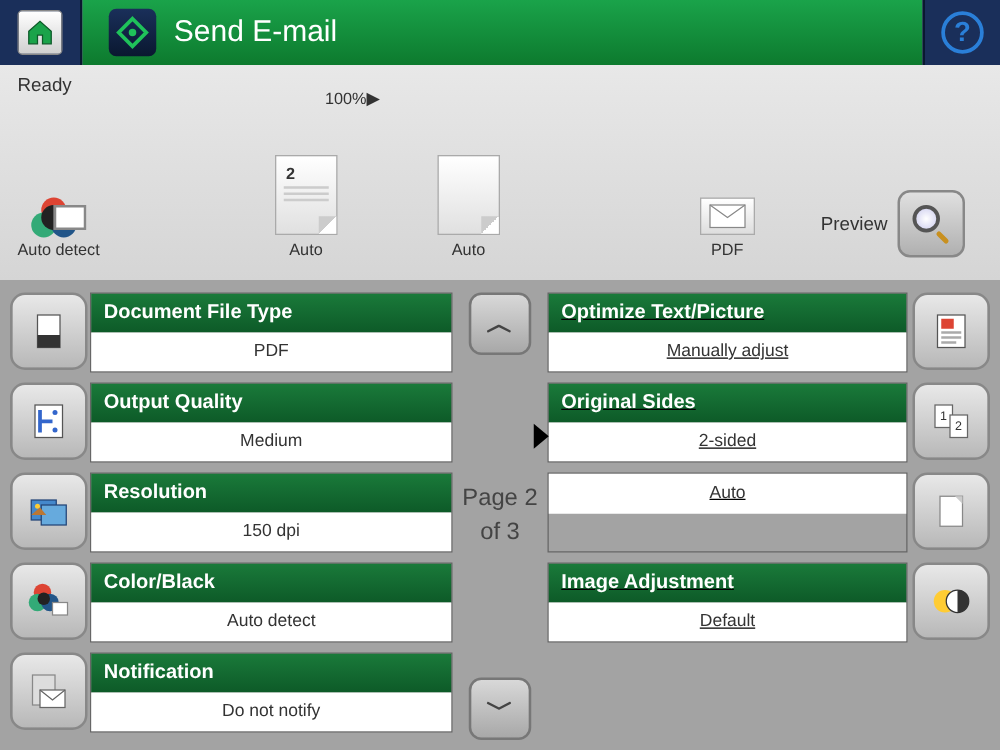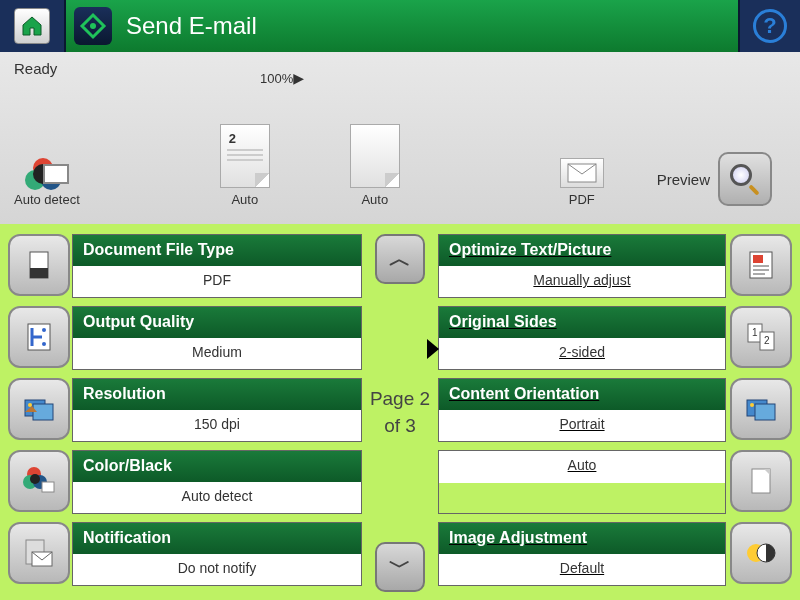--- a/index.html
+++ b/index.html
@@ -1,21 +1,21 @@
 <!DOCTYPE html>
 <html><head>
 <meta charset="utf-8">
 <style>
   * { box-sizing: border-box; margin: 0; padding: 0; }
   body { font-family: Arial, sans-serif; background: #fff; width: 800px; height: 600px; overflow: hidden; }
   
   .header { display: flex; height: 52px; }
   .home-btn { width: 66px; height: 52px; background: #1a2f5a; display: flex; align-items: center; justify-content: center; border-right: 2px solid #0a1830; }
   .home-icon-box { width: 36px; height: 36px; background: linear-gradient(#fff,#d0d0d0); border: 1px solid #888; border-radius: 4px; display: flex; align-items: center; justify-content: center; }
-  .title-bar { flex: 1; background: linear-gradient(#1aa34a,#0d7a2e); display: flex; align-items: center; padding-left: 8px; color: #fff; font-size: 24px; }
+  .title-bar { flex: 1; background: linear-gradient(#1aa34a,#0d7a2e); display: flex; align-items: center; padding-left: 21px; color: #fff; font-size: 24px; }
   .title-icon-box { width: 38px; height: 38px; background: linear-gradient(#1a2f5a,#0a1830); border-radius: 6px; display: flex; align-items: center; justify-content: center; margin-right: 14px; }
   .help-btn { width: 62px; height: 52px; background: #1a2f5a; display: flex; align-items: center; justify-content: center; border-left: 2px solid #0a1830; }
   .help-circle { width: 34px; height: 34px; border: 3px solid #2a7fd8; border-radius: 50%; color: #2a7fd8; font-size: 22px; font-weight: bold; display: flex; align-items: center; justify-content: center; }
   
   .status-area { background: linear-gradient(#e8e8e8,#d5d5d5); height: 172px; padding: 8px 14px; position: relative; }
   .status-text { color: #333; font-size: 15px; }
   .status-row { display: flex; align-items: flex-end; height: 130px; gap: 40px; padding-left: 0; }
   .status-item { display: flex; flex-direction: column; align-items: center; font-size: 13px; color: #333; }
   .color-detect { width: 44px; height: 30px; position: relative; margin-bottom: 4px; }
   .circles { width: 36px; height: 36px; position: relative; }
@@ -36,21 +36,21 @@
   .zoom-arrow { font-size: 14px; margin: 2px 0; }
   
   .pdf-thumb { width: 44px; height: 30px; background: linear-gradient(#fff,#ddd); border: 1px solid #aaa; display: flex; align-items: center; justify-content: center; margin-bottom: 4px; }
   
   .preview-area { position: absolute; right: 28px; bottom: 18px; display: flex; align-items: center; gap: 8px; font-size: 15px; color: #333; }
   .preview-btn { width: 54px; height: 54px; background: linear-gradient(#e0e0e0,#b0b0b0); border: 2px solid #888; border-radius: 10px; display: flex; align-items: center; justify-content: center; }
   .magnify { width: 30px; height: 30px; position: relative; }
   .mag-circle { width: 22px; height: 22px; border: 3px solid #555; border-radius: 50%; position: absolute; top: 0; left: 0; background: radial-gradient(#fff,#cce); }
   .mag-handle { width: 12px; height: 4px; background: #c89020; position: absolute; bottom: 2px; right: 0; transform: rotate(45deg); border-radius: 2px; }
   
-  .settings-area { background: #bef264; height: 376px; display: flex; padding: 10px 8px 8px 8px; }
+  .settings-area { background: #a3a3a3; height: 376px; display: flex; padding: 10px 8px 8px 8px; }
   .col { flex: 1; display: flex; flex-direction: column; gap: 8px; }
   .mid-col { width: 76px; display: flex; flex-direction: column; align-items: center; justify-content: space-between; padding: 0 4px; }
   
   .setting { display: flex; align-items: stretch; height: 64px; }
   .setting-icon { width: 62px; height: 62px; background: linear-gradient(#e8e8e8,#b8b8b8); border: 2px solid #888; border-radius: 12px; display: flex; align-items: center; justify-content: center; flex-shrink: 0; }
   .setting-body { flex: 1; border: 1px solid #666; display: flex; flex-direction: column; margin-left: 2px; }
   .setting-header { background: linear-gradient(#1a7a3a,#0d5a28); color: #fff; font-size: 16px; font-weight: bold; padding: 6px 10px; height: 32px; }
   .setting-value { background: #fff; color: #333; font-size: 14px; text-align: center; padding: 6px; height: 32px; }
   .setting-right { display: flex; text-decoration: underline; }
   .setting-right .setting-icon { margin-left: 2px; margin-right: 0; }
@@ -262,33 +262,20 @@
           <svg width="34" height="34" viewBox="0 0 34 34">
             <rect x="4" y="4" width="14" height="18" fill="#fff" stroke="#666"></rect>
             <text x="8" y="16" font-size="10" fill="#333">1</text>
             <rect x="16" y="12" width="14" height="18" fill="#fff" stroke="#666"></rect>
             <text x="20" y="24" font-size="10" fill="#333">2</text>
           </svg>
         </div>
       </div>
       <div class="setting setting-right">
         <div class="setting-body pointer-wrap">
-          <div class="setting-header">Content Orientation</div>
-          <div class="setting-value">Portrait</div>
-        </div>
-        <div class="setting-icon">
-          <svg width="34" height="34" viewBox="0 0 34 34">
-            <rect x="3" y="8" width="20" height="16" fill="#48c" stroke="#247"></rect>
-            <rect x="11" y="12" width="20" height="16" fill="#6ad" stroke="#247"></rect>
-            <circle cx="8" cy="13" r="2" fill="#fc3"></circle>
-          </svg>
-        </div>
-      </div>
-      <div class="setting setting-right">
-        <div class="setting-body pointer-wrap">
           <div class="setting-value">Auto</div>
         </div>
         <div class="setting-icon">
           <svg width="34" height="34" viewBox="0 0 34 34">
             <rect x="8" y="5" width="18" height="24" fill="#fff" stroke="#888"></rect>
             <path d="M26 5 L20 5 L26 11 Z" fill="#ccc"></path>
           </svg>
         </div>
       </div>
       <div class="setting setting-right">

